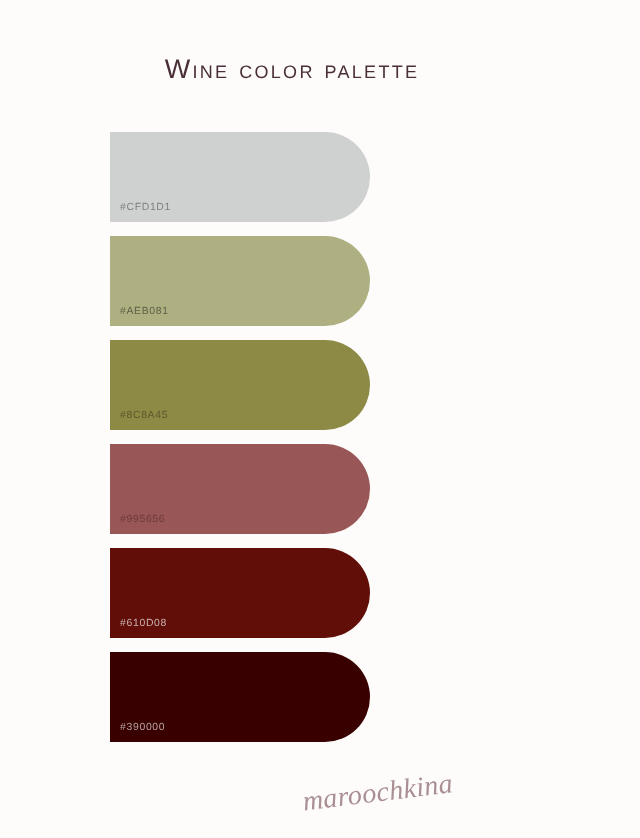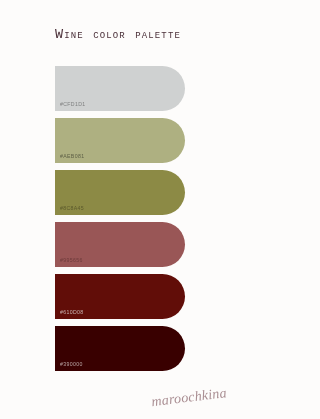--- a/index.html
+++ b/index.html
@@ -21,26 +21,27 @@
     background: #fdfcfb;
   }
 
   
   .title {
     position: absolute;
     top: 27px;
     left: 0;
     width: 236px;
     text-align: center;
-    font-family: Liberation Mono, monospace;
+    font-family: Liberation Sans, sans-serif;
     font-size: 13.5px;
     font-variant: small-caps;
     letter-spacing: 1.15px;
     color: #4a2f38;
     white-space: nowrap;
+    padding-left: 28px;
   }
 
   
   .swatches {
     position: absolute;
     top: 66px;
     left: 55px;
     width: 130px;
     display: flex;
     flex-direction: column;

